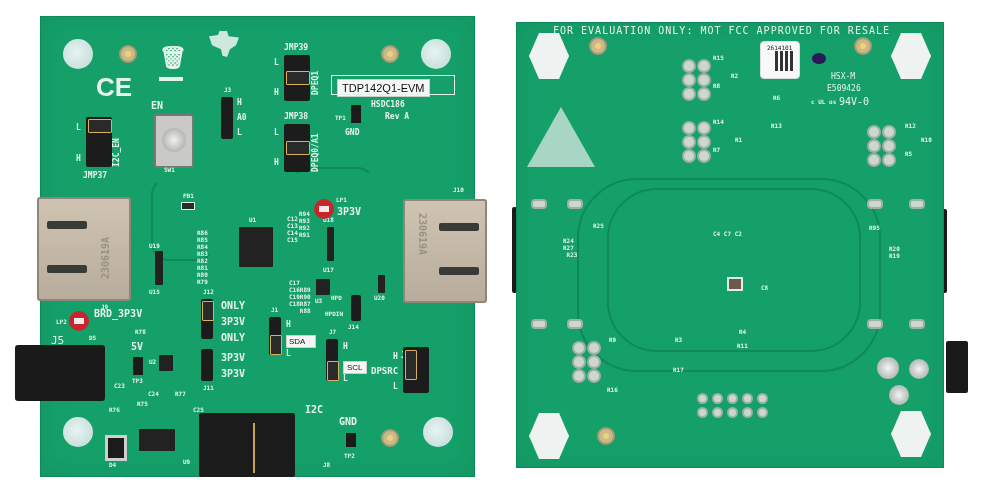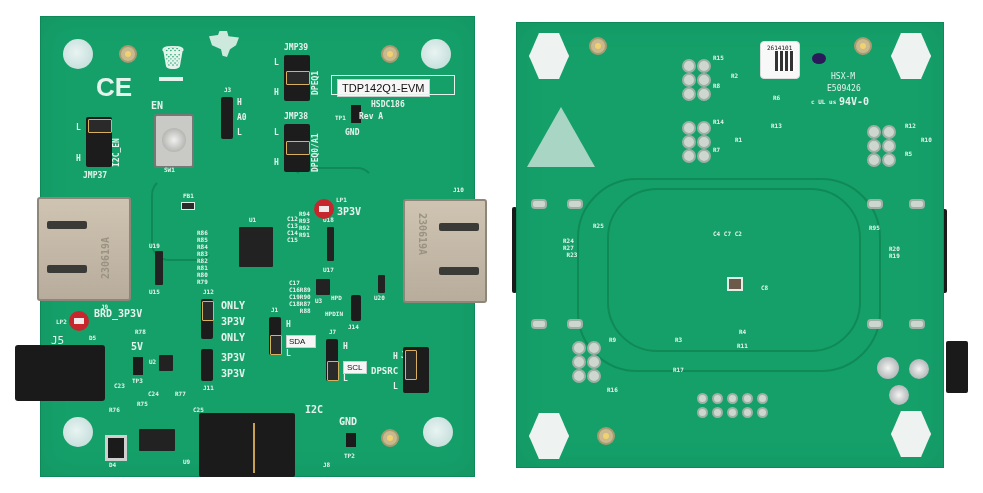--- a/index.html
+++ b/index.html
@@ -90,21 +90,21 @@
   <div class="silk s8" style="left:233px;top:142px;">H</div>
   <div class="silk s8" style="left:271px;top:155px;transform:rotate(-90deg);transform-origin:left top;">DPEQ0/A1</div>
 
   <div class="label" style="left:296px;top:62px;font-size:11px;padding:2px 4px;">TDP142Q1-EVM</div>
   <div style="position:absolute;left:290px;top:58px;width:122px;height:18px;border:1px solid #e6f3ec;"></div>
 
   <div class="silk s6" style="left:294px;top:98px;">TP1</div>
   <div class="box" style="left:310px;top:88px;width:10px;height:18px;"></div>
   <div class="silk s8" style="left:304px;top:112px;">GND</div>
   <div class="silk s8" style="left:330px;top:84px;">HSDC186</div>
-  <div class="silk s8" style="left:318px;top:96px;">Rev A</div>
+  <div class="silk s8" style="left:344px;top:96px;">Rev A</div>
 
   <div class="silk s6" style="left:142px;top:176px;">FB1</div>
   <div class="smd" style="left:140px;top:185px;"></div>
 
   <div class="hdmi" style="left:-4px;top:180px;width:90px;height:100px;">
     <div class="slot" style="left:8px;top:22px;width:40px;height:8px;"></div>
     <div class="slot" style="left:8px;top:66px;width:40px;height:8px;"></div>
     <div class="silk s10" style="left:62px;top:80px;color:#9a9282;transform:rotate(-90deg);transform-origin:left top;">230619A</div>
   </div>
   <div class="silk s6" style="left:60px;top:287px;">J9</div>
@@ -228,41 +228,42 @@
   <div class="silk s10" style="left:298px;top:400px;">GND</div>
   <div class="box" style="left:305px;top:416px;width:10px;height:14px;"></div>
   <div class="silk s6" style="left:303px;top:436px;">TP2</div>
 </div>
 
 <div class="side-conn" style="left:512px;top:207px;width:5px;height:86px;"></div>
 <div class="side-conn" style="left:941px;top:209px;width:6px;height:84px;"></div>
 <div class="side-conn" style="left:946px;top:341px;width:22px;height:52px;"></div>
 
 <div class="board back">
+  <div class="silk s10" style="left:36px;top:3px;font-weight:normal;letter-spacing:1px;">FOR EVALUATION ONLY: MOT FCC APPROVED FOR RESALE</div>
 
   <div class="hex" style="left:12px;top:10px;"></div>
   <div class="hex" style="left:374px;top:10px;"></div>
   <div class="hex" style="left:12px;top:390px;"></div>
   <div class="hex" style="left:374px;top:388px;"></div>
   <div class="hole" style="left:72px;top:14px;"></div>
   <div class="hole" style="left:337px;top:14px;"></div>
   <div class="hole" style="left:80px;top:404px;"></div>
 
   <div class="esd" style="left:10px;top:84px;"></div>
 
   <div class="dm" style="left:243px;top:18px;width:38px;height:36px;">
     <div class="s6" style="position:absolute;left:6px;top:2px;color:#111;">2614101</div>
     <div class="qr"></div>
   </div>
   <div class="dark-blob" style="left:295px;top:30px;"></div>
 
   <div class="silk s8" style="left:314px;top:50px;font-weight:normal;">HSX-M</div>
   <div class="silk s8" style="left:310px;top:62px;font-weight:normal;">E509426</div>
   <div class="silk s6" style="left:294px;top:76px;">c UL us</div>
-  <div class="silk s10" style="left:322px;top:74px;font-weight:bold;">94V-0</div>
+  <div class="silk s10" style="left:322px;top:74px;font-weight:normal;">94V-0</div>
 
   <div class="pad" style="left:165px;top:36px;"></div>
   <div class="pad" style="left:180px;top:36px;"></div>
   <div class="pad" style="left:165px;top:50px;"></div>
   <div class="pad" style="left:180px;top:50px;"></div>
   <div class="pad" style="left:165px;top:64px;"></div>
   <div class="pad" style="left:180px;top:64px;"></div>
   <div class="silk s6" style="left:196px;top:32px;">R15</div>
   <div class="silk s6" style="left:214px;top:50px;">R2</div>
   <div class="silk s6" style="left:196px;top:60px;">R8</div>

